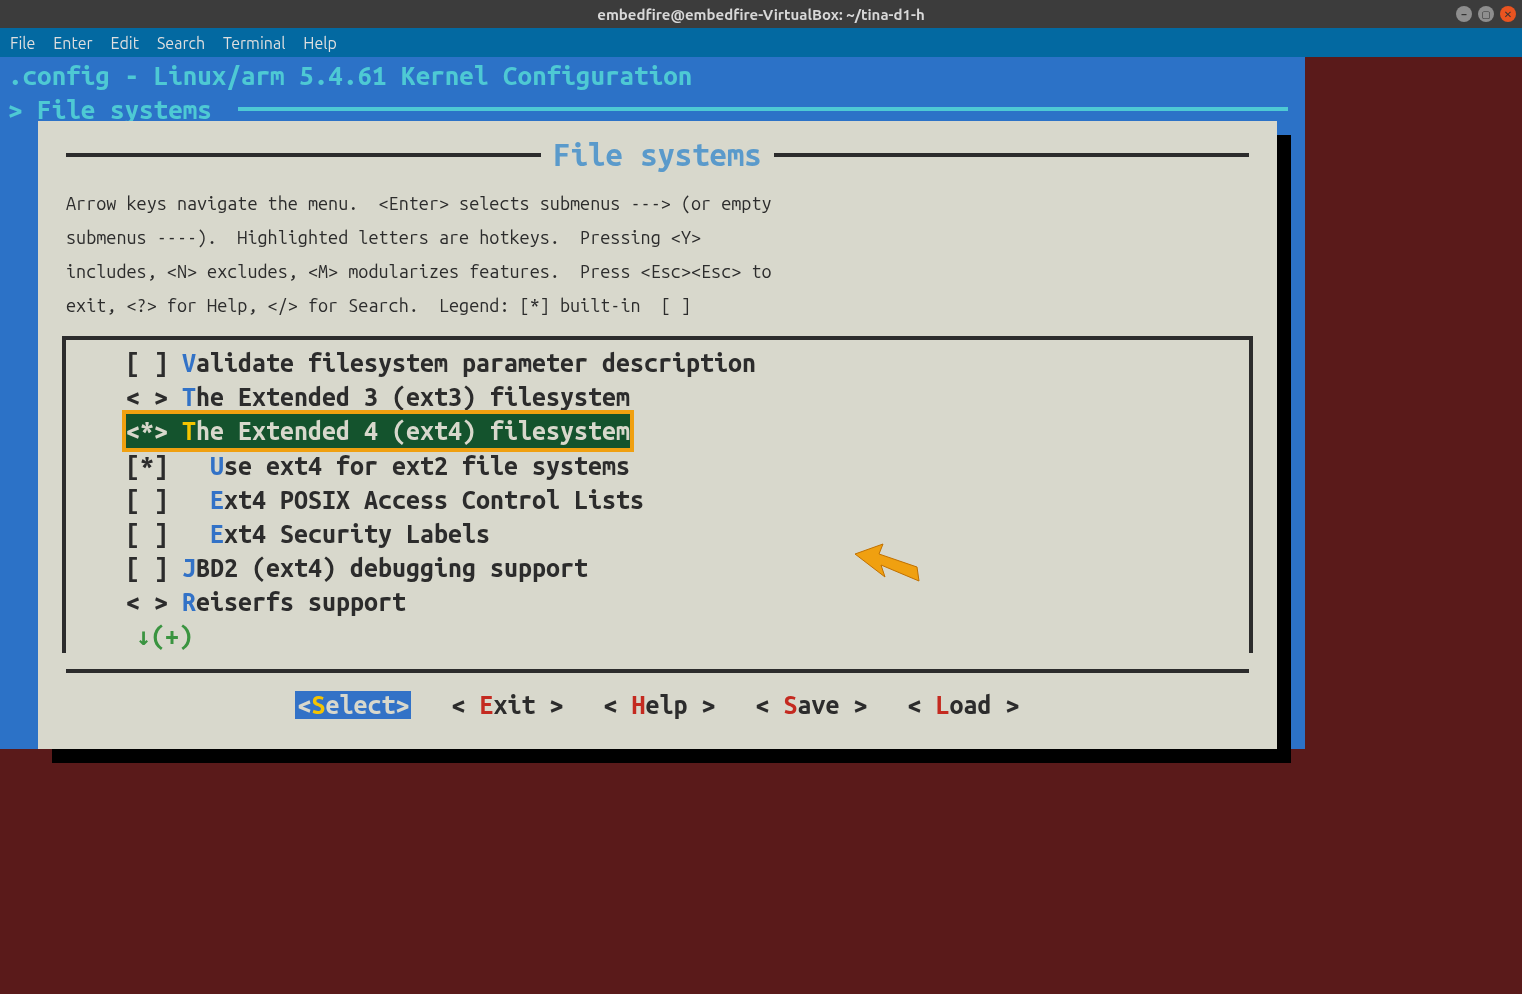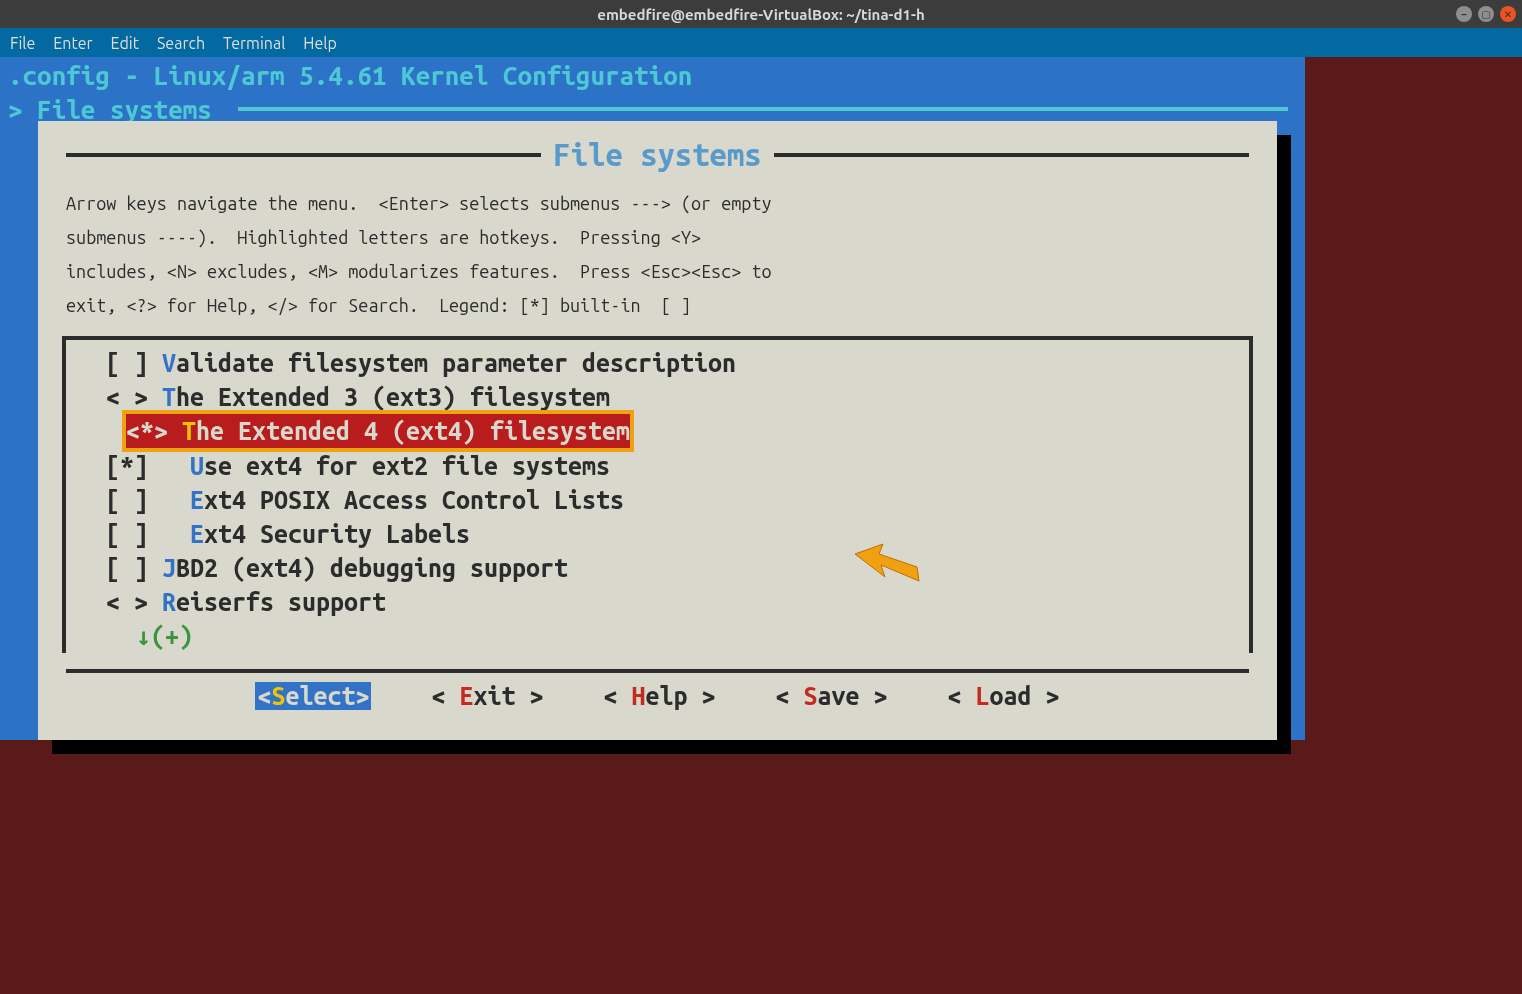--- a/index.html
+++ b/index.html
@@ -124,27 +124,27 @@
   .listbox .rside {
     position: absolute;
     right: 0; top: 0; bottom: 0; width: 4px;
     background: #2c2c2c;
   }
   .item {
     white-space: pre;
     color: #2c2c2c;
     line-height: 34px;
     font-size: 25px;
-    padding-left: 40px;
+    padding-left: 60px;
     font-weight: bold;
   }
   .item .hotkey { color: #3272c7; }
   .item.selrow {
     display: inline-block;
-    background: #b91c1c;
+    background: #14532d;
     color: #d8d8cc;
     outline: 4px solid #f0a010;
     margin-left: 60px;
     padding-left: 0;
   }
   .item.selrow .hotkey { color: #f5c400; }
   .more {
     color: #3a9440;
     font-weight: bold;
     padding-left: 70px;
@@ -160,22 +160,22 @@
   }
   
   .bottomline {
     margin-top: 16px;
     height: 4px;
     background: #2c2c2c;
   }
   .buttons {
     display: flex;
     justify-content: center;
-    gap: 60px;
-    margin-top: 9px;
+    gap: 40px;
+    margin-top: 18px;
     font-size: 25px;
     font-weight: bold;
     color: #2c2c2c;
   }
   .btn { white-space: pre; }
   .btn .hotkey { color: #c42a20; }
   .btn.sel {
     background: #3272c7;
     color: #d8d8cc;
     padding: 0 2px;

